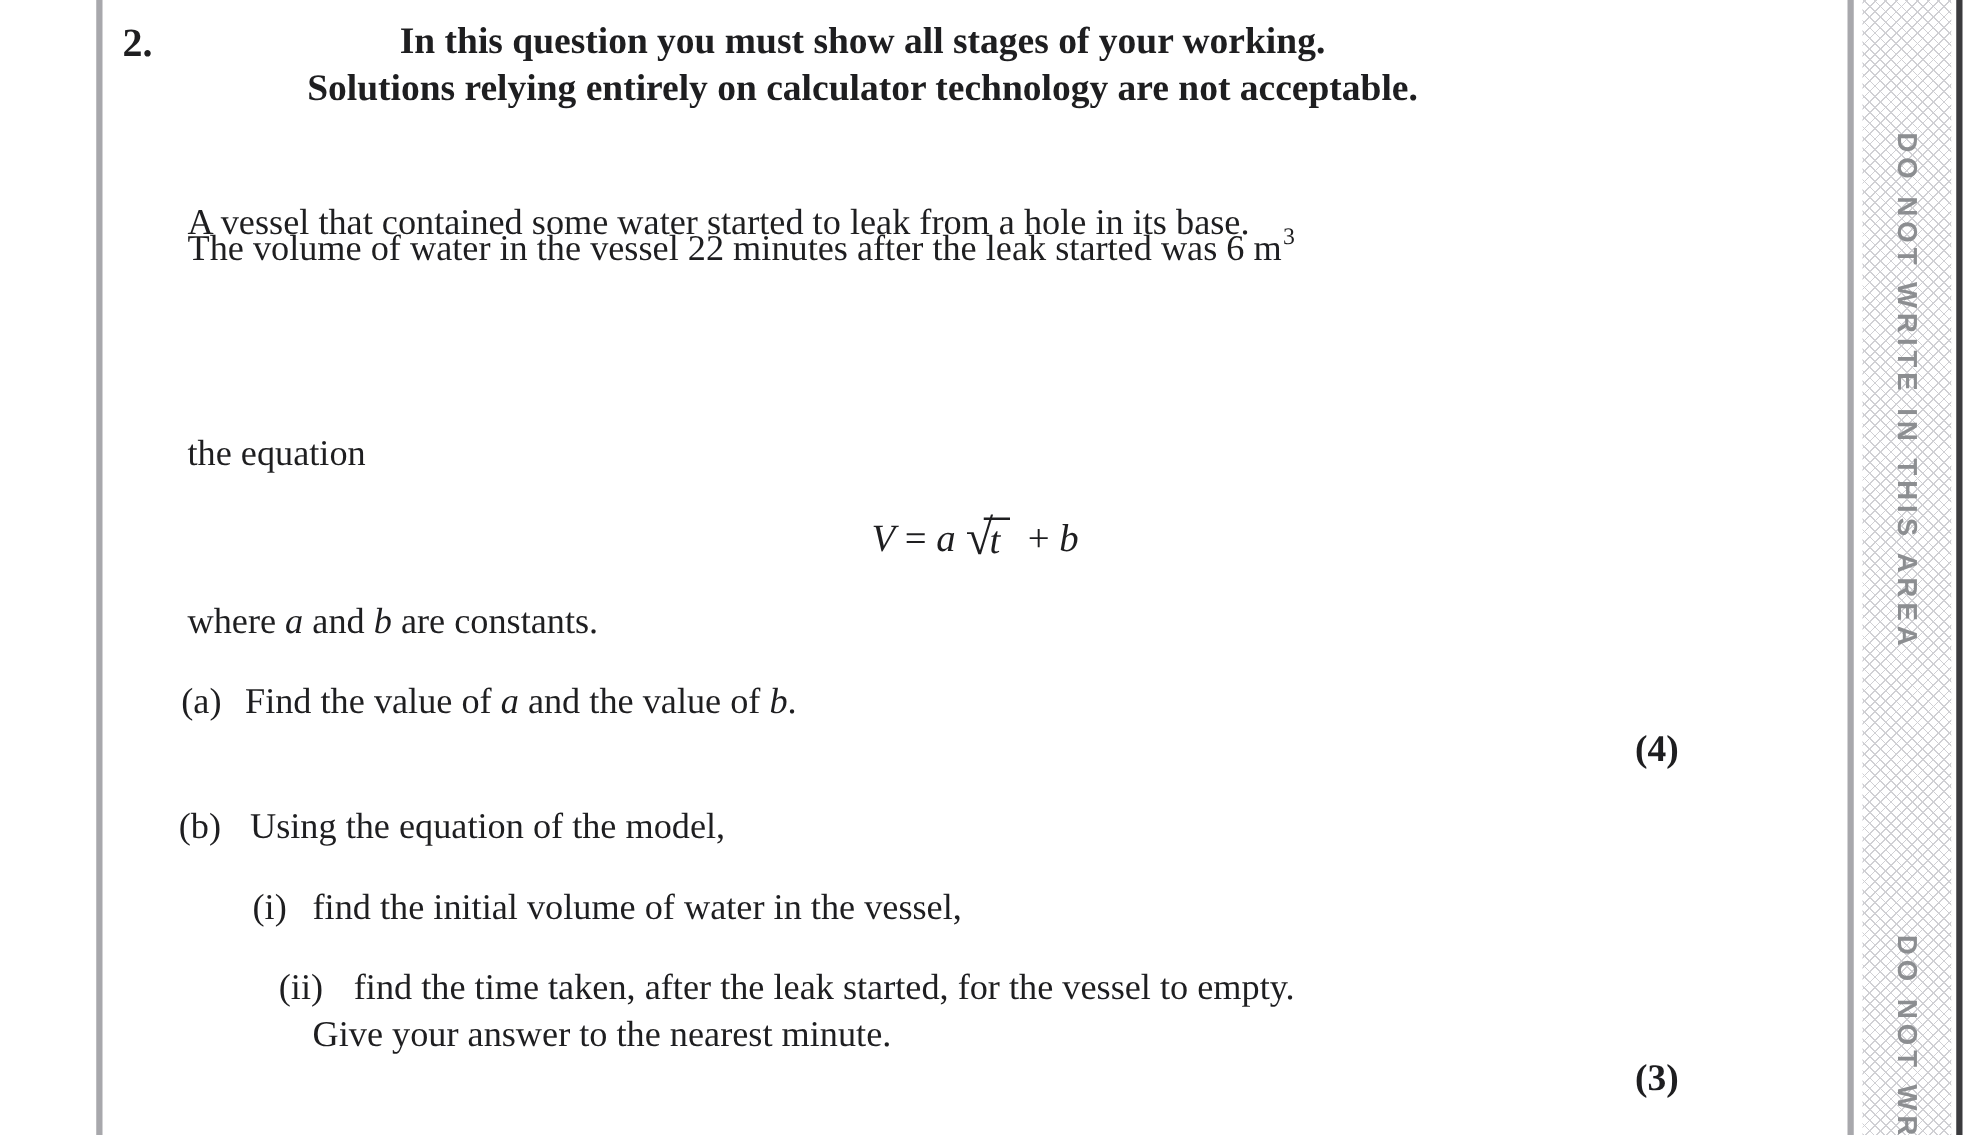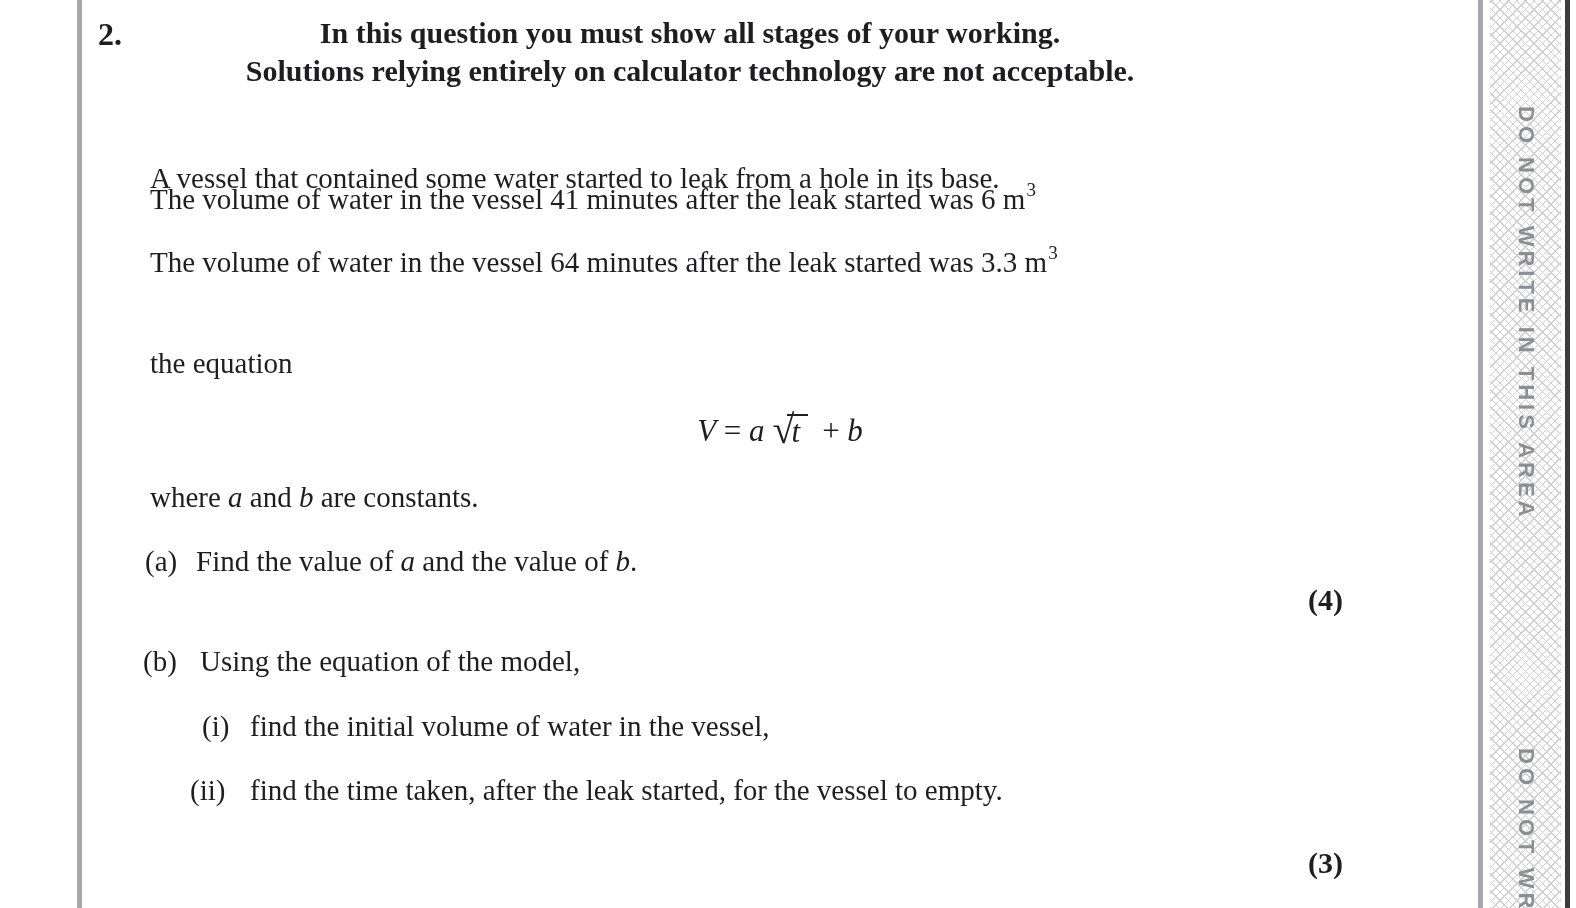--- a/index.html
+++ b/index.html
@@ -137,26 +137,23 @@
   <div class="qheader">
     <div>In this question you must show all stages of your working.</div>
     <div>Solutions relying entirely on calculator technology are not acceptable.</div>
   </div>
 
   <p class="line" style="left:150px; top:118px;margin-top:44px;">
     <span>A vessel that contained some water started to leak from a hole in its base.</span>
   </p>
 
   <p class="line" style="left:150px; top:183px;">
-    <span>The volume of water in the vessel 41 minutes after the leak started was 6 m</span><span class="sup">3</span>
+    <span>The volume of water in the vessel 22 minutes after the leak started was 6 m</span><span class="sup">3</span>
   </p>
 
-  <p class="line" style="left:150px; top:246px;">
-    <span>The volume of water in the vessel 64 minutes after the leak started was 3.3 m</span><span class="sup">3</span>
-  </p>
 
 
   <p class="line" style="left:150px; top:347px;">
     <span>the equation</span>
   </p>
 
   <div class="equation">
     <span class="it">V</span>
     <span>=</span>
     <span class="it">a</span><span class="gap"></span><span class="radical">√</span><span class="radicand it">t</span><span class="plus-group">+</span>
@@ -175,19 +172,22 @@
 
   <p class="line" style="left:202px; top:710px;">
     <span class="label" style="width:48px;">(i)</span><span>find the initial volume of water in the vessel,</span>
   </p>
 
   <p class="line" style="left:143px; top:645px;">
     <span class="label" style="width:57px;">(b)</span><span>Using the equation of the model,</span>
   </p>
 
   <p class="line" style="left:190px; top:774px;">
-    <span class="label" style="width:60px;">(ii)</span><span>find the time taken, after the leak started, for the vessel to empty.</span>
+    <span class="label" style="width:60px;margin-left:33px;">(ii)</span><span>find the time taken, after the leak started, for the vessel to empty.</span>
   </p>
 
+  <p class="line" style="left:250px; top:812px;">
+    <span>Give your answer to the nearest minute.</span>
+  </p>
 
   <div class="marks" style="top:846px;">(3)</div>
 
 </div>
 
 </body></html>

